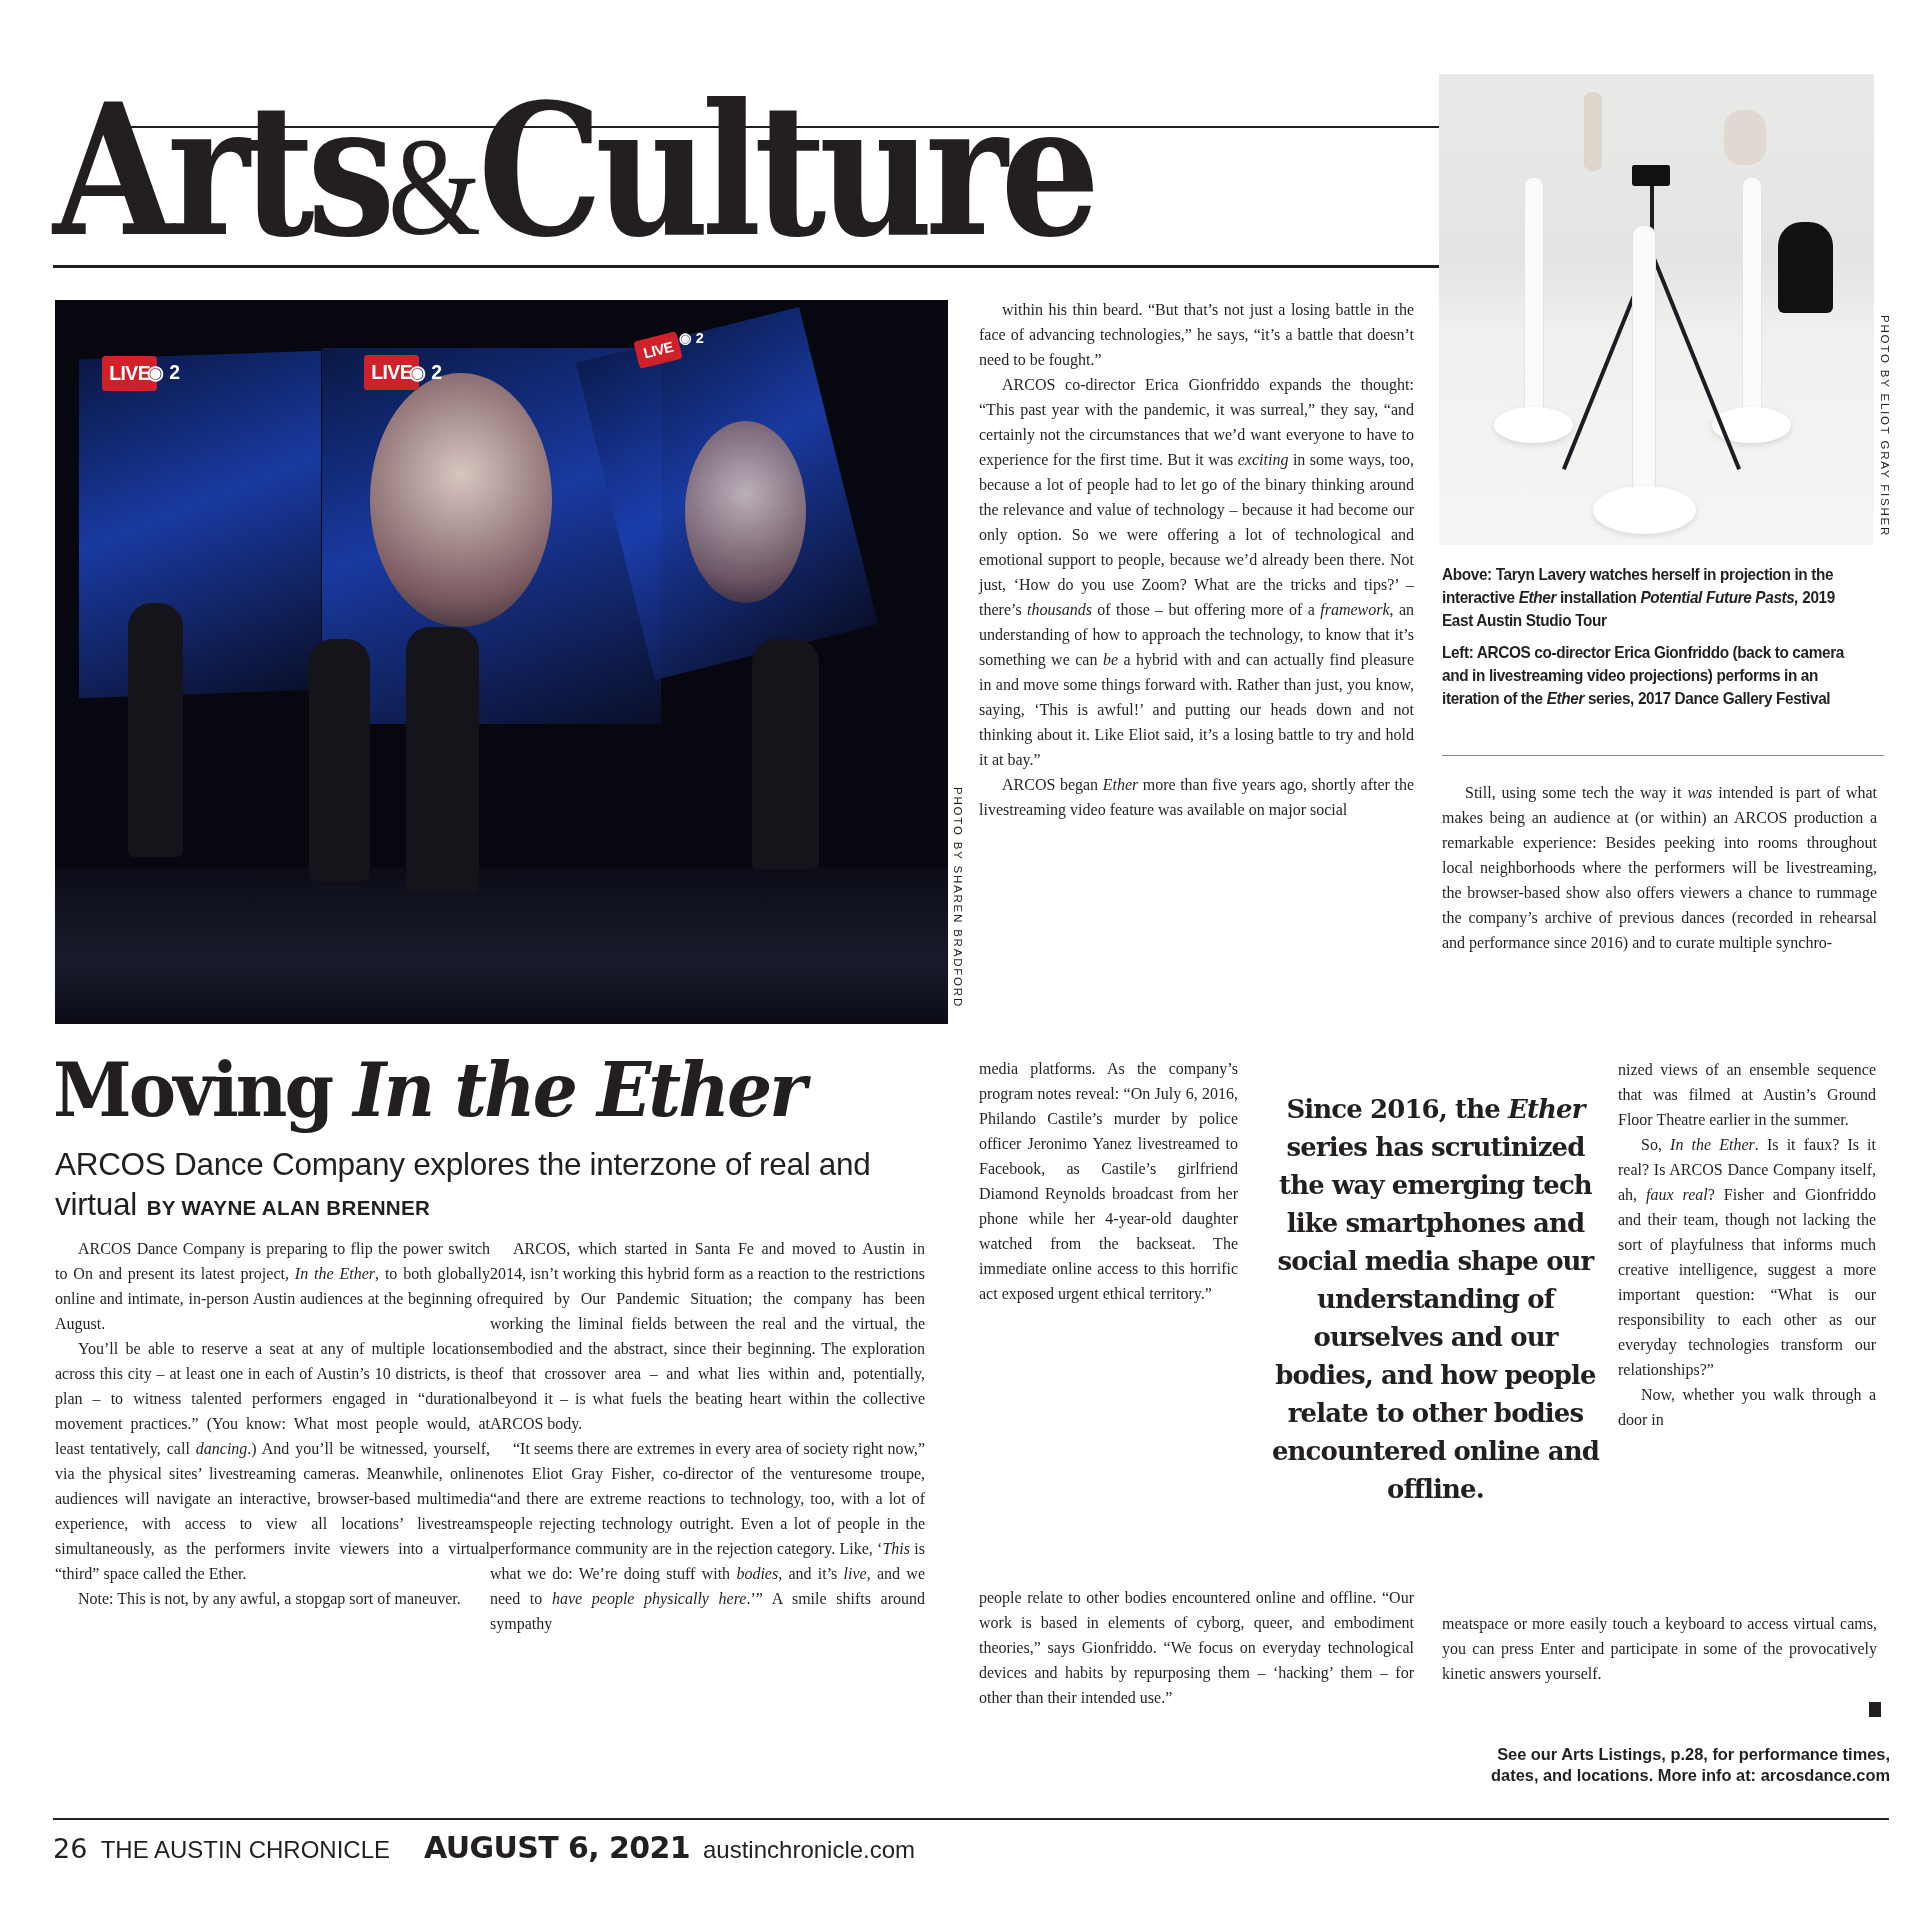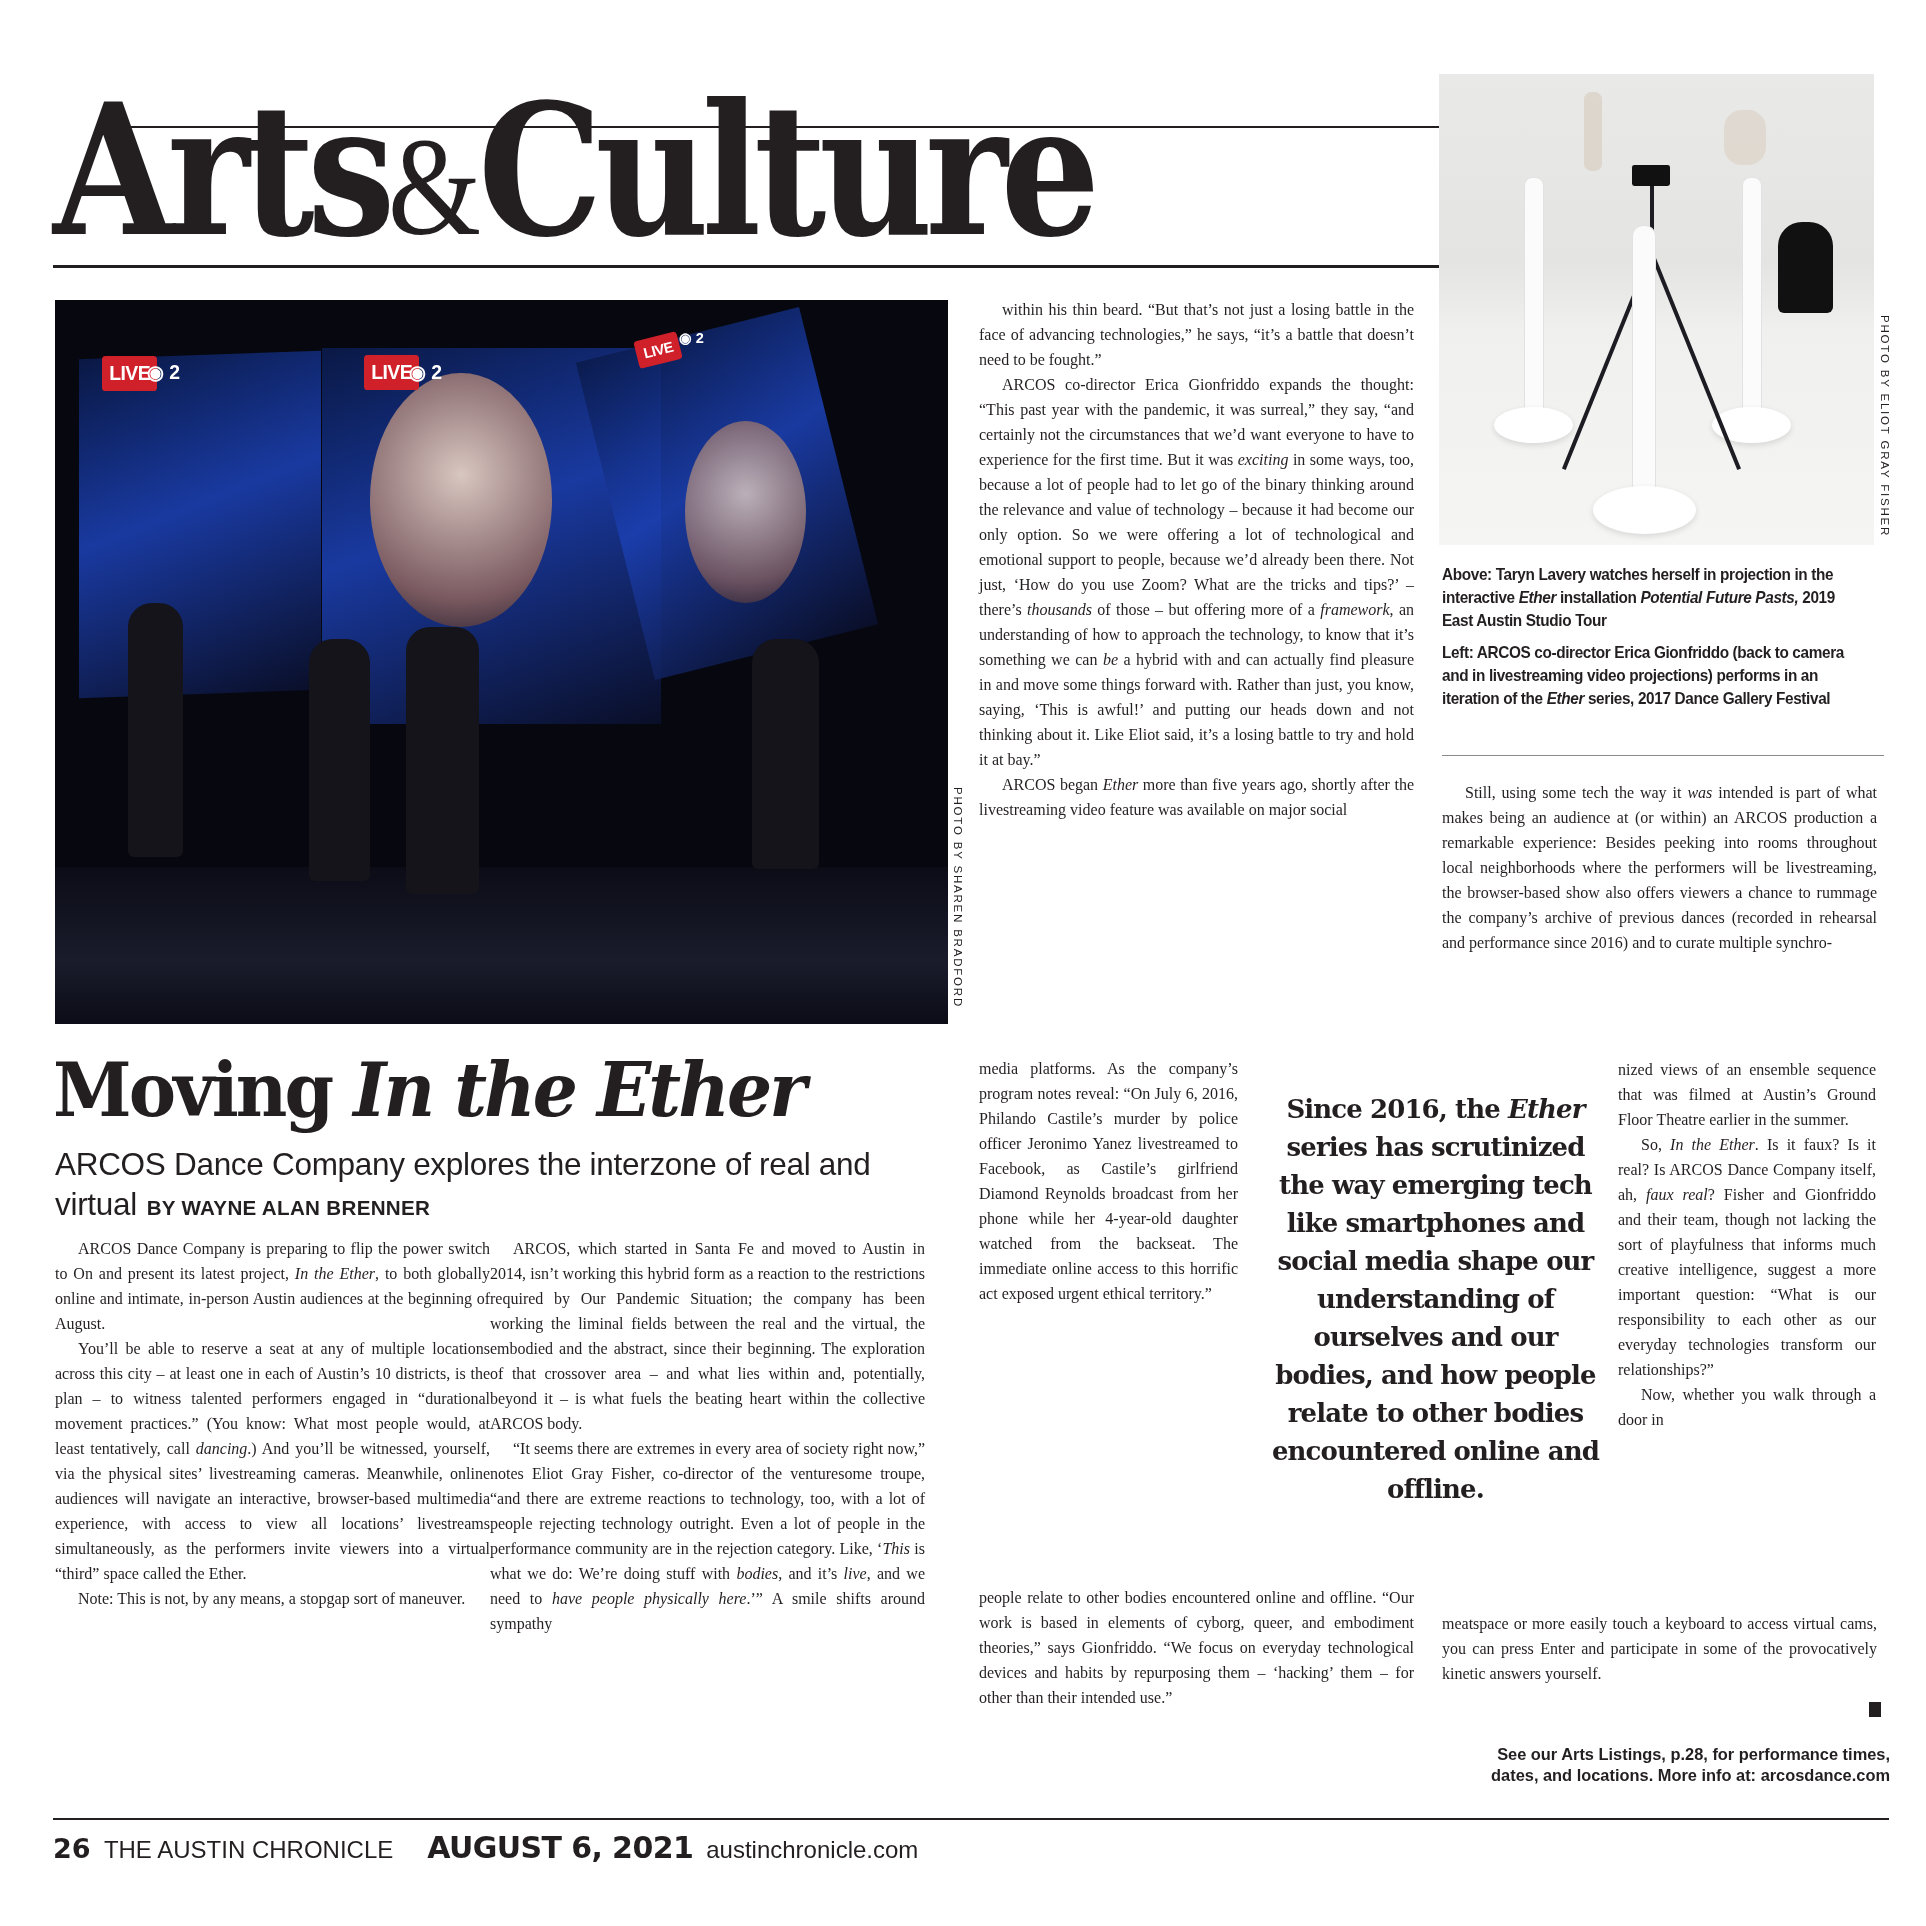--- a/index.html
+++ b/index.html
@@ -45,21 +45,21 @@
   .body { font-family:"Liberation Serif","DejaVu Serif",serif; font-size:16px; line-height:25px; text-align:justify; hyphens:auto; }
   .body p { margin:0; text-indent:23px; }
   .body p.noind { text-indent:0; }
 
   
   #pullquote { left:1266px; top:1090px; width:339px; font-family:"DejaVu Serif",serif; font-weight:700; font-size:26px; line-height:38px; text-align:center; letter-spacing:-0.9px; }
 
   
   #footer-rule { left:53px; top:1818px; width:1836px; height:2.4px; background:#231f20; }
   #footer { left:53px; top:1830px; font-size:24px; white-space:nowrap; }
-  #footer .pnum { font-family:"DejaVu Sans",sans-serif; font-weight:700; font-size:27px; margin-right:13.3px; }
+  #footer .pnum { font-family:"DejaVu Sans",sans-serif; font-weight:400; font-size:27px; margin-right:13.3px; }
   #footer .pub { font-family:"Liberation Sans",sans-serif; font-weight:400; margin-right:34px; }
   #footer .date { font-family:"DejaVu Sans",sans-serif; font-weight:900; font-size:30px; margin-right:13px; letter-spacing:-0.6px; }
   #footer .site { font-family:"Liberation Sans",sans-serif; font-weight:400; }
 
   #endnote { left:1466px; top:1744px; width:424px; text-align:right; font-family:"Liberation Sans",sans-serif; font-weight:700; font-size:16.4px; line-height:20.6px; }
   #end-mark { left:1869px; top:1702px; width:12px; height:14.5px; background:#231f20; }
 </style>
 </head>
 <body>
 
@@ -111,21 +111,21 @@
   <p><span>Left: ARCOS co-director Erica Gionfriddo (back to camera and in livestreaming video projections) performs in an iteration of the </span><i>Ether</i><span> series, 2017 Dance Gallery Festival</span></p>
 </div>
 <div class="hr" style="left:1442px;top:755px;width:442px;"></div>
 
 <div id="headline" class="abs"><span>Moving </span><i>In the Ether</i></div>
 <div id="dek" class="abs"><span>ARCOS Dance Company explores the interzone of real and virtual</span><span class="byline">BY WAYNE ALAN BRENNER</span></div>
 
 <div class="abs body" style="left:55px;top:1236px;width:435px;">
     <p>ARCOS Dance Company is preparing to flip the power switch to On and present its latest project, <i>In the Ether</i>, to both globally online and intimate, in-person Austin audiences at the beginning of August.</p>
     <p>You’ll be able to reserve a seat at any of multiple locations across this city – at least one in each of Austin’s 10 districts, is the plan – to witness talented performers engaged in “durational movement practices.” (You know: What most people would, at least tentatively, call <i>dancing</i>.) And you’ll be witnessed, yourself, via the physical sites’ livestreaming cameras. Meanwhile, online audiences will navigate an interactive, browser-based multimedia experience, with access to view all locations’ livestreams simultaneously, as the performers invite viewers into a virtual “third” space called the Ether.</p>
-    <p>Note: This is not, by any means, a stopgap sort of maneuver.</p>
+    <p>Note: This is not, by any awful, a stopgap sort of maneuver.</p>
   </div>
 <div class="abs body" style="left:490px;top:1236px;width:435px;">
     <p>ARCOS, which started in Santa Fe and moved to Austin in 2014, isn’t working this hybrid form as a reaction to the restrictions required by Our Pandemic Situation; the company has been working the liminal fields between the real and the virtual, the embodied and the abstract, since their beginning. The exploration of that crossover area – and what lies within and, potentially, beyond it – is what fuels the beating heart within the collective ARCOS body.</p>
     <p>“It seems there are extremes in every area of society right now,” notes Eliot Gray Fisher, co-director of the venturesome troupe, “and there are extreme reactions to technology, too, with a lot of people rejecting technology outright. Even a lot of people in the performance community are in the rejection category. Like, ‘<i>This</i> is what we do: We’re doing stuff with <i>bodies</i>, and it’s <i>live</i>, and we need to <i>have people physically here</i>.’” A smile shifts around sympathy</p>
   </div>
 <div class="abs body" style="left:979px;top:297px;width:435px;">
     <p>within his thin beard. “But that’s not just a losing battle in the face of advancing technologies,” he says, “it’s a battle that doesn’t need to be fought.”</p>
     <p>ARCOS co-director Erica Gionfriddo expands the thought: “This past year with the pandemic, it was surreal,” they say, “and certainly not the circumstances that we’d want everyone to have to experience for the first time. But it was <i>exciting</i> in some ways, too, because a lot of people had to let go of the binary thinking around the relevance and value of technology – because it had become our only option. So we were offering a lot of technological and emotional support to people, because we’d already been there. Not just, ‘How do you use Zoom? What are the tricks and tips?’ – there’s <i>thousands</i> of those – but offering more of a <i>framework</i>, an understanding of how to approach the technology, to know that it’s something we can <i>be</i> a hybrid with and can actually find pleasure in and move some things forward with. Rather than just, you know, saying, ‘This is awful!’ and putting our heads down and not thinking about it. Like Eliot said, it’s a losing battle to try and hold it at bay.”</p>
     <p>ARCOS began <i>Ether</i> more than five years ago, shortly after the livestreaming video feature was available on major social</p>
   </div>

